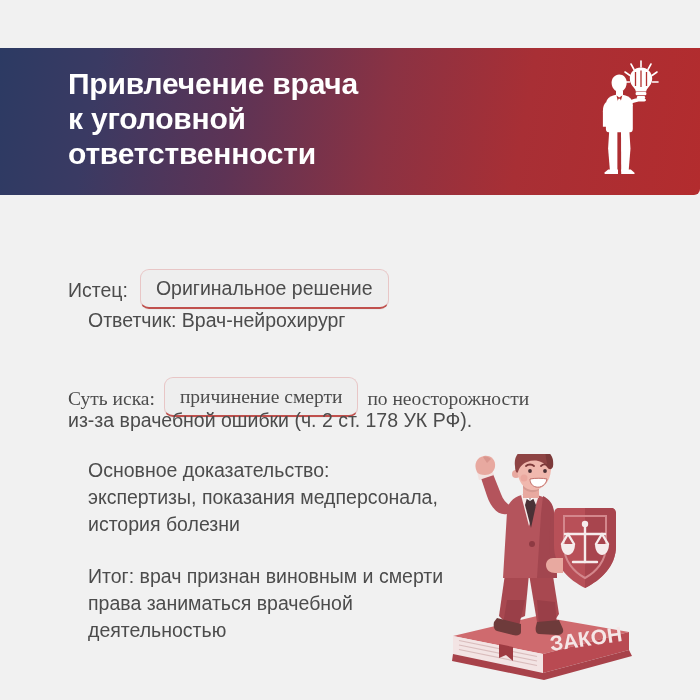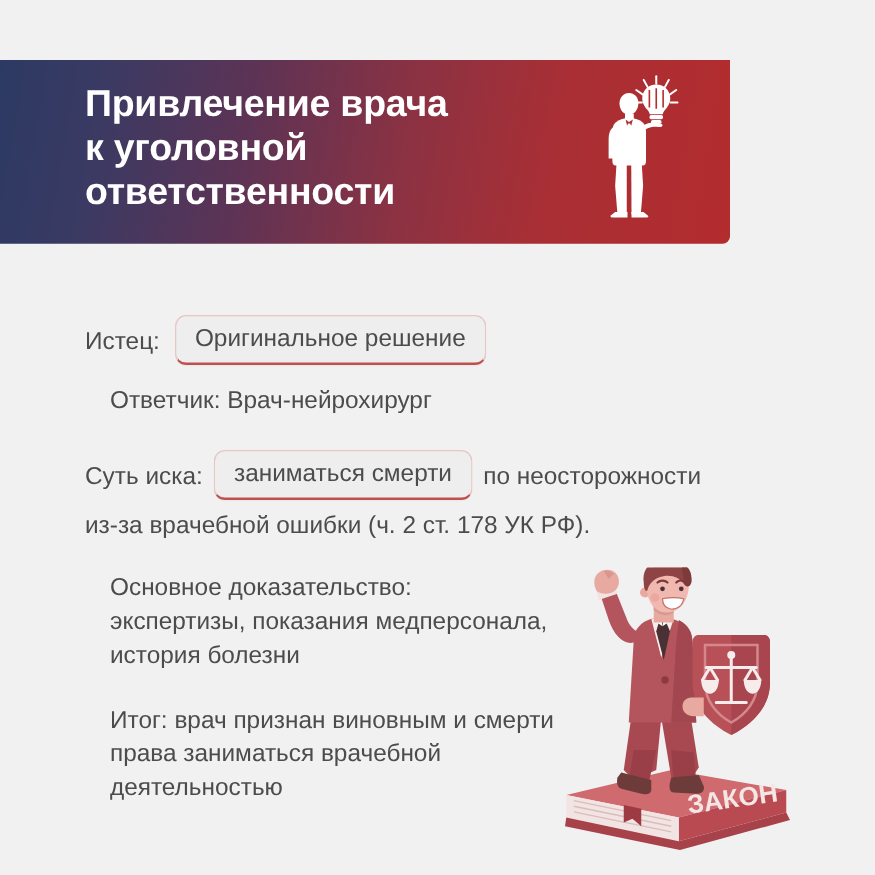--- a/index.html
+++ b/index.html
@@ -13,21 +13,21 @@
     font-family: "Liberation Sans", "DejaVu Sans", sans-serif;
     overflow: hidden;
     position: relative;
   }
 
   
   .header {
     position: absolute;
     left: 0;
     top: 48px;
-    width: 584px;
+    width: 700px;
     height: 147px;
     background: linear-gradient(100deg, #2c3a63 0%, #3a3a63 14%, #5d3355 34%, #8b3243 55%, #a82f35 74%, #b32c2e 100%);
     border-bottom-right-radius: 6px;
     border-top-right-radius: 0px;
     overflow: hidden;
   }
   .header-title {
     position: absolute;
     left: 68px;
     top: 18px;
@@ -68,42 +68,42 @@
     left: 68px;
     color: #4c4c4c;
     font-size: 19.5px;
     line-height: 27px;
     white-space: pre-line;
     margin-left: 20px;
   }
 
   .row-istec   { top: 58px; }
   .row-otvet   { top: 112px; margin-left: 20px; }
-  .row-sut     { top: 166px; }
+  .row-sut     { top: 166px; font-family: Liberation Serif, serif; }
   .row-izza    { top: 212px; }
   .row-dokaz   { top: 262px; }
   .row-itog    { top: 368px; }
 
   .inline-row {
     display: flex;
     align-items: center;
   }
 
   
   .pill {
     display: inline-block;
     background: #eeeeee;
     border: 1px solid #e8c6c6;
     border-bottom: 2px solid #c0504d;
     border-radius: 9px;
     padding: 7px 15px 7px 15px;
     color: #4c4c4c;
     font-size: 19.5px;
     line-height: 23px;
-    margin: 0 9px;
+    margin: 17px 9px;
     box-shadow: 0 1px 0 rgba(0,0,0,0.03);
     position: relative;
     top: -1px;
   }
   .pill-first { margin-left: 12px; }
 
   
   .illustration {
     position: absolute;
     right: 2px;
@@ -173,21 +173,21 @@
 
   <div class="line inline-row row-istec">
     <span>Истец:</span>
     <span class="pill pill-first">Оригинальное решение</span>
   </div>
 
   <div class="line row-otvet">Ответчик: Врач-нейрохирург</div>
 
   <div class="line inline-row row-sut">
     <span>Суть иска:</span>
-    <span class="pill">заниматься смерти</span>
+    <span class="pill">причинение смерти</span>
     <span>по неосторожности</span>
   </div>
 
   <div class="line row-izza">из-за врачебной ошибки (ч. 2 ст. 178 УК РФ).</div>
 
   <div class="para row-dokaz">Основное доказательство:
 экспертизы, показания медперсонала,
 история болезни</div>
 
   <div class="para row-itog">Итог: врач признан виновным и смерти

